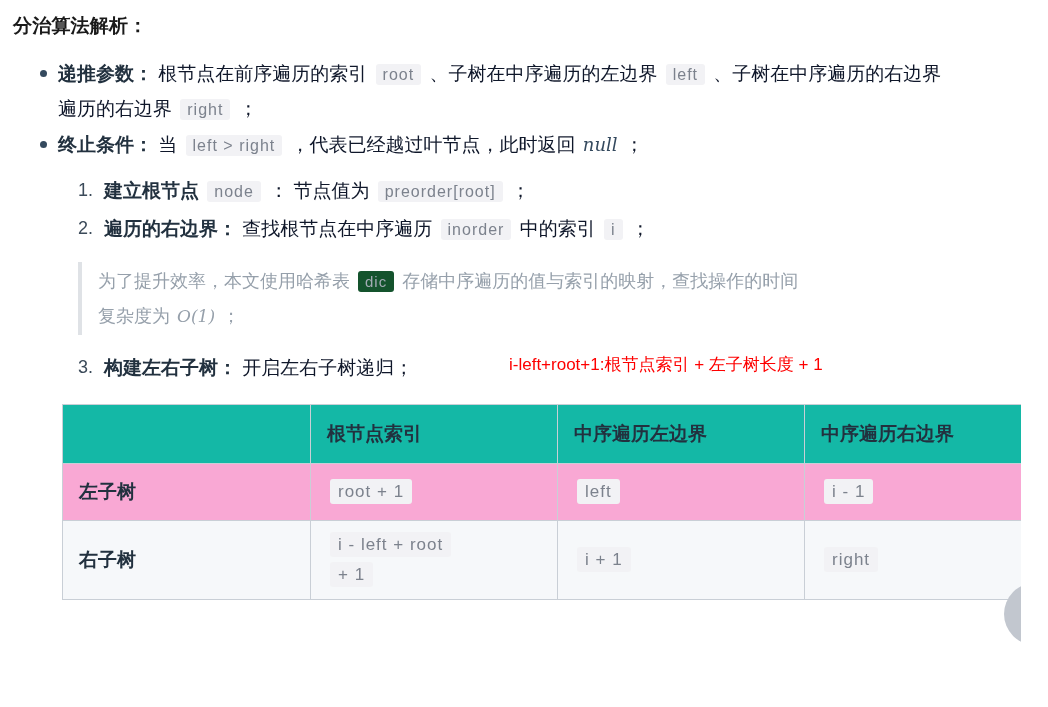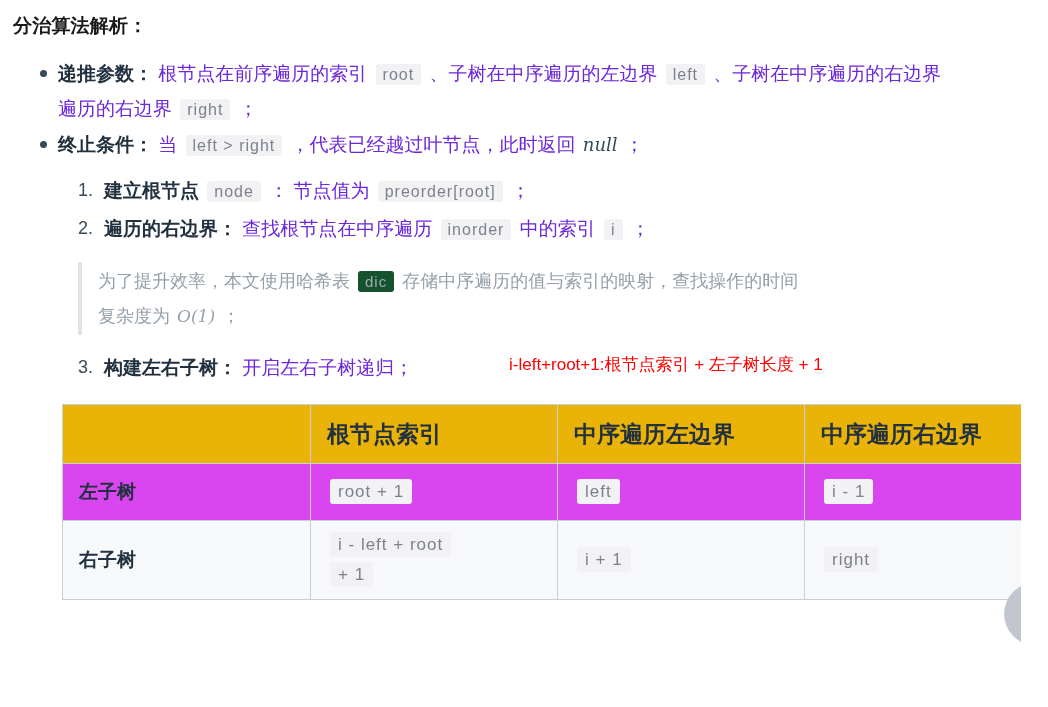--- a/index.html
+++ b/index.html
@@ -55,21 +55,21 @@
     top: 13px;
     width: 7px;
     height: 7px;
     border-radius: 50%;
     background: #34495e;
   }
   .li-label {
     font-weight: bold;
     color: #22313f;
   }
-  .li-text { color: #6d28d9; }
+  .li-text { color: #0f172a; }
 
   
   code.chip {
     font-family: Liberation Sans, sans-serif;
     font-size: 16px;
     background: #f2f2f5;
     color: #7c828d;
     padding: 2px 7px;
     border-radius: 3px;
     margin: 0 3px;
@@ -152,30 +152,30 @@
   }
   table.tree-table th,
   table.tree-table td {
     border: 1px solid #c9cfd6;
     padding: 0 16px;
     text-align: left;
     vertical-align: middle;
   }
   table.tree-table thead th {
     height: 58px;
-    font-size: 23px;
+    font-size: 19px;
     font-weight: bold;
     color: #22313f;
-    background: #eab308;
+    background: #14b8a6;
   }
   table.tree-table tbody td {
     font-size: 19px;
     color: #22313f;
   }
-  table.tree-table tbody tr.r1 td { height: 56px; background: #d946ef; }
+  table.tree-table tbody tr.r1 td { height: 56px; background: #f9a8d4; }
   table.tree-table tbody tr.r2 td { height: 78px; background: #f6f8fa; }
   table.tree-table td.rowhead {
     font-weight: bold;
     font-size: 19px;
   }
   table.tree-table td code.chip {
     font-size: 17px;
     padding: 3px 8px;
     line-height: 30px;
   }

